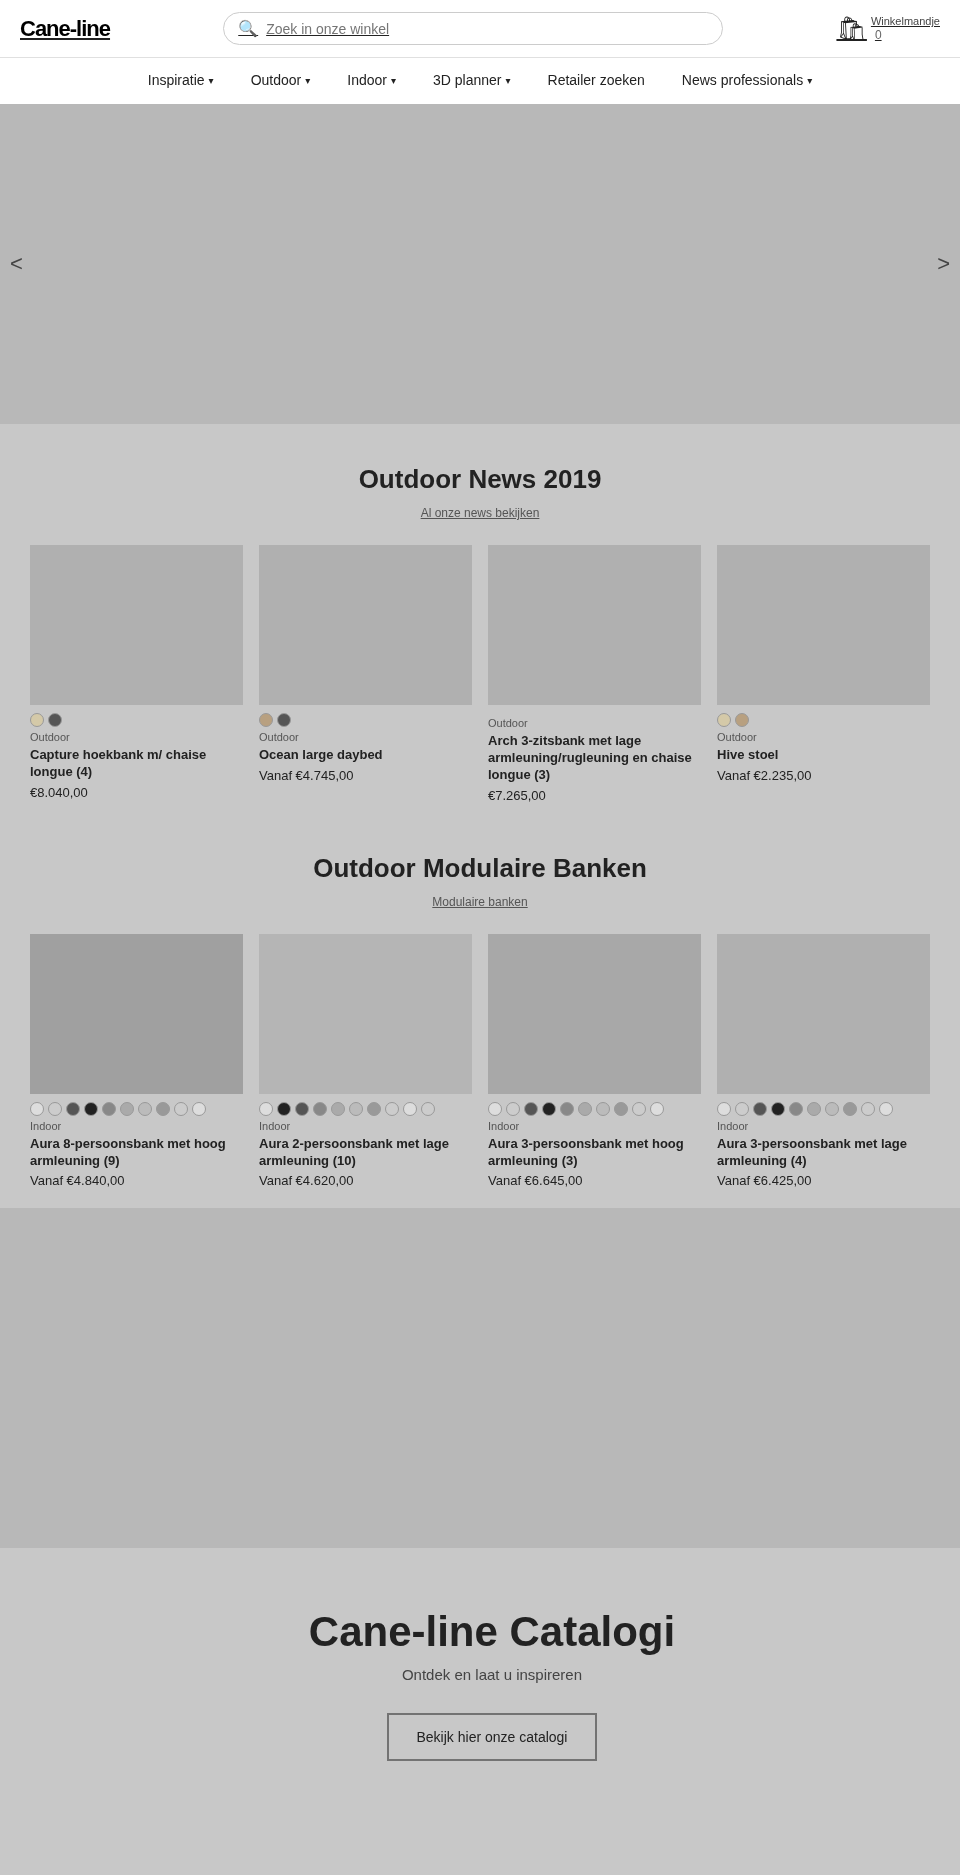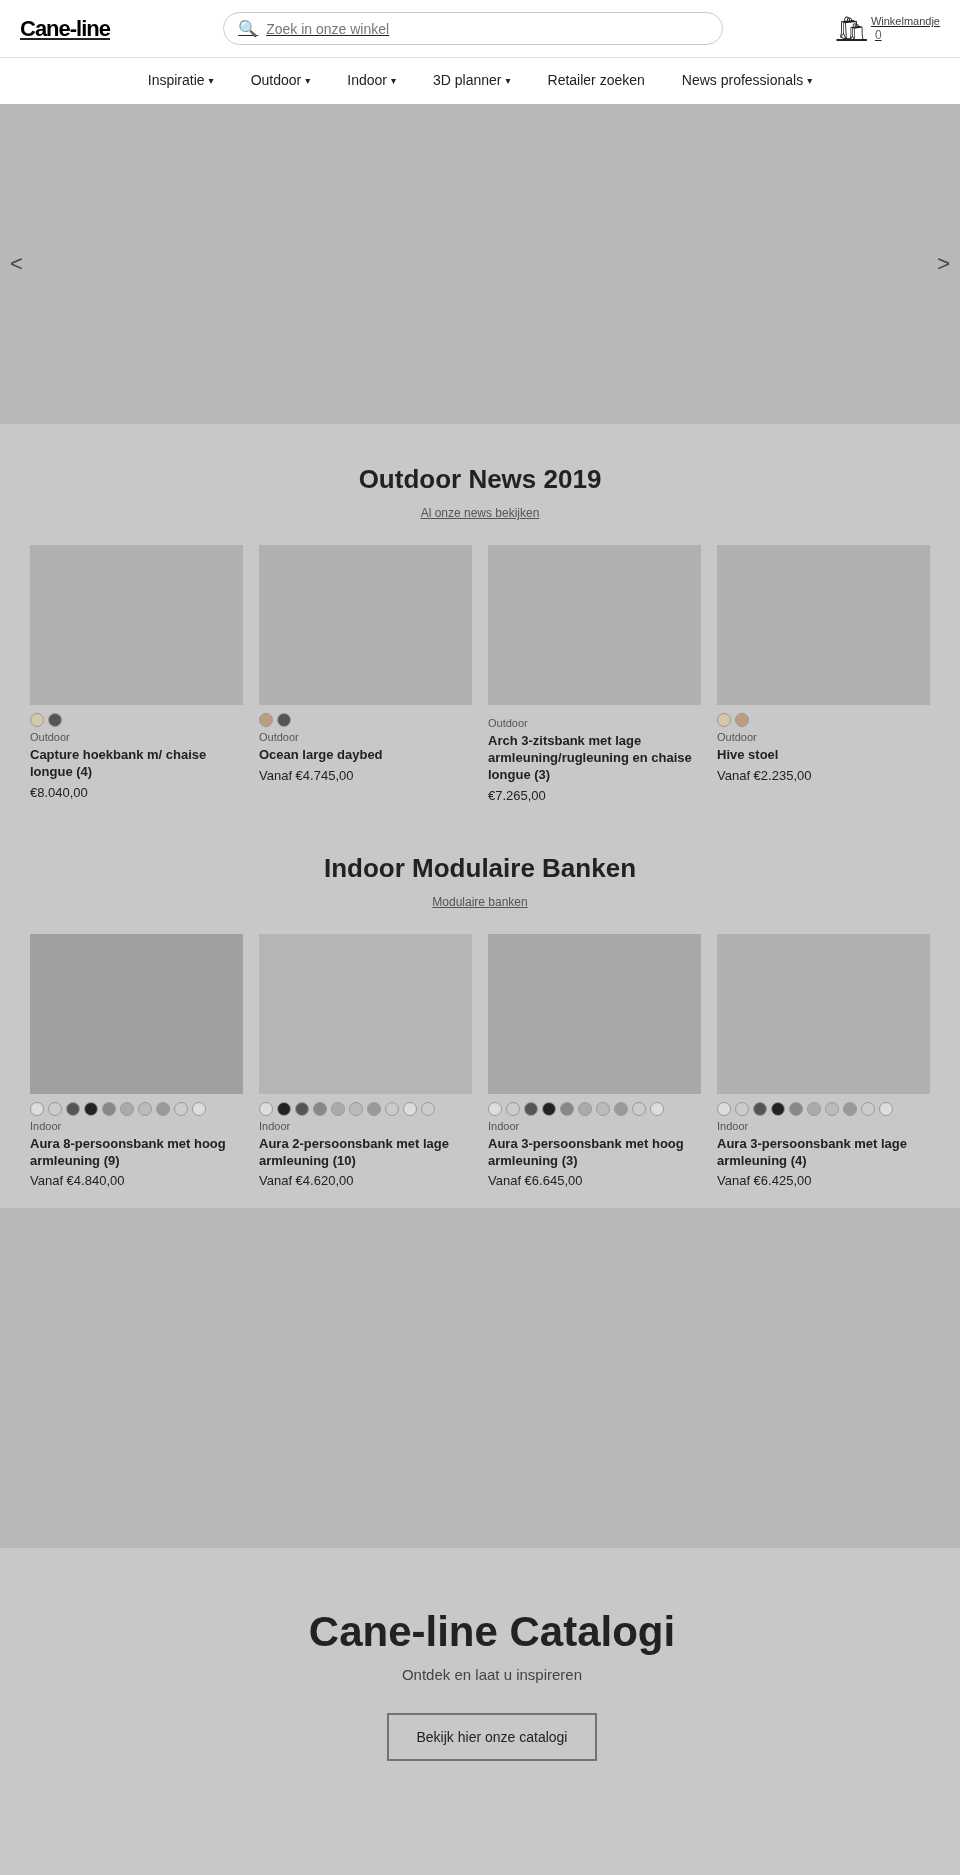--- a/index.html
+++ b/index.html
@@ -170,21 +170,21 @@
       </div>
       <div class="product-category">Outdoor</div>
       <div class="product-name">Hive stoel</div>
       <div class="product-price">Vanaf €2.235,00</div>
     </div>
 
   </div>
 </div>
 
 <div class="indoor-section">
-  <h2 class="section-title">Indoor Modulaire Banken</h2>
+  <h2 class="section-title">Outdoor Modulaire Banken</h2>
   <div class="section-link">
     <a>Modulaire banken</a>
   </div>
   <div class="products-grid">
 
     <div class="product-card">
       <div class="product-image">
         <div class="product-image-placeholder" style="background:#a0a0a0;"></div>
       </div>
       <div class="color-swatches">

